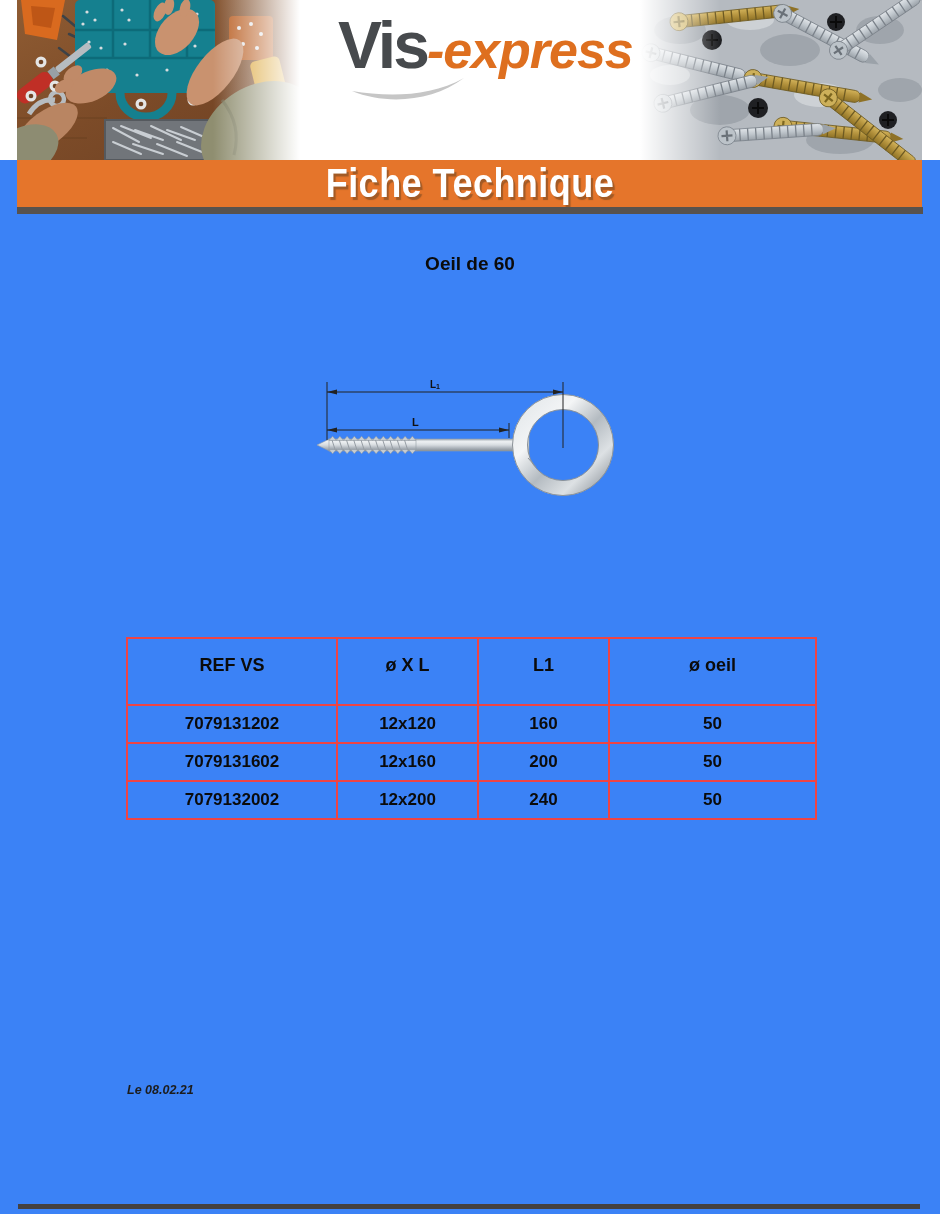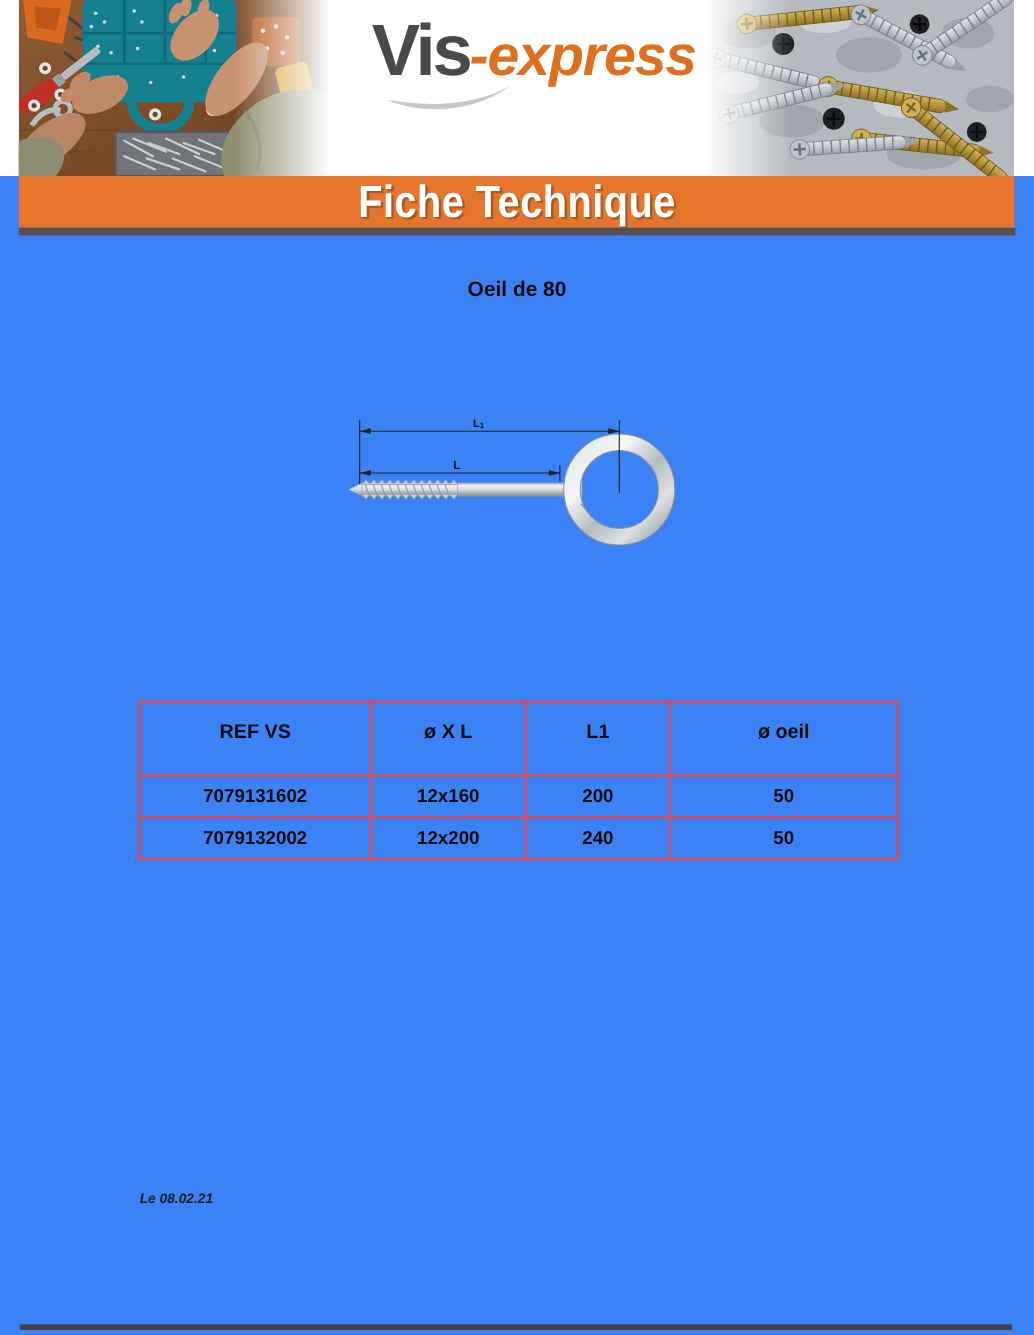--- a/index.html
+++ b/index.html
@@ -233,21 +233,21 @@
       </g>
       <rect width="80" height="160" fill="url(#fadeL)"></rect>
     </svg>
   </div>
 
   <div class="banner">
     <span class="banner-text">Fiche Technique</span>
   </div>
   <div class="banner-underbar"></div>
 
-  <div class="product-title">Oeil de 80</div>
+  <div class="product-title">Oeil de 60</div>
 
   <div class="drawing">
     <svg width="325" height="160" viewBox="0 0 325 160">
       <defs>
         <linearGradient id="mShaft" x1="0" y1="0" x2="0" y2="1">
           <stop offset="0" stop-color="#aab1b7"></stop>
             <stop offset=".22" stop-color="#eef1f3"></stop>
           <stop offset=".5" stop-color="#d7dce0"></stop>
             <stop offset=".78" stop-color="#a8afb6"></stop>
           <stop offset="1" stop-color="#878e95"></stop>
@@ -303,20 +303,26 @@
     <thead>
       <tr>
         <th>REF VS</th>
         <th>ø X L</th>
         <th>L1</th>
         <th>ø oeil</th>
       </tr>
     </thead>
     <tbody>
       <tr>
+        <td>7079131202</td>
+        <td>12x120</td>
+        <td>160</td>
+        <td>50</td>
+      </tr>
+      <tr>
         <td>7079131602</td>
         <td>12x160</td>
         <td>200</td>
         <td>50</td>
       </tr>
       <tr>
         <td>7079132002</td>
         <td>12x200</td>
         <td>240</td>
         <td>50</td>

